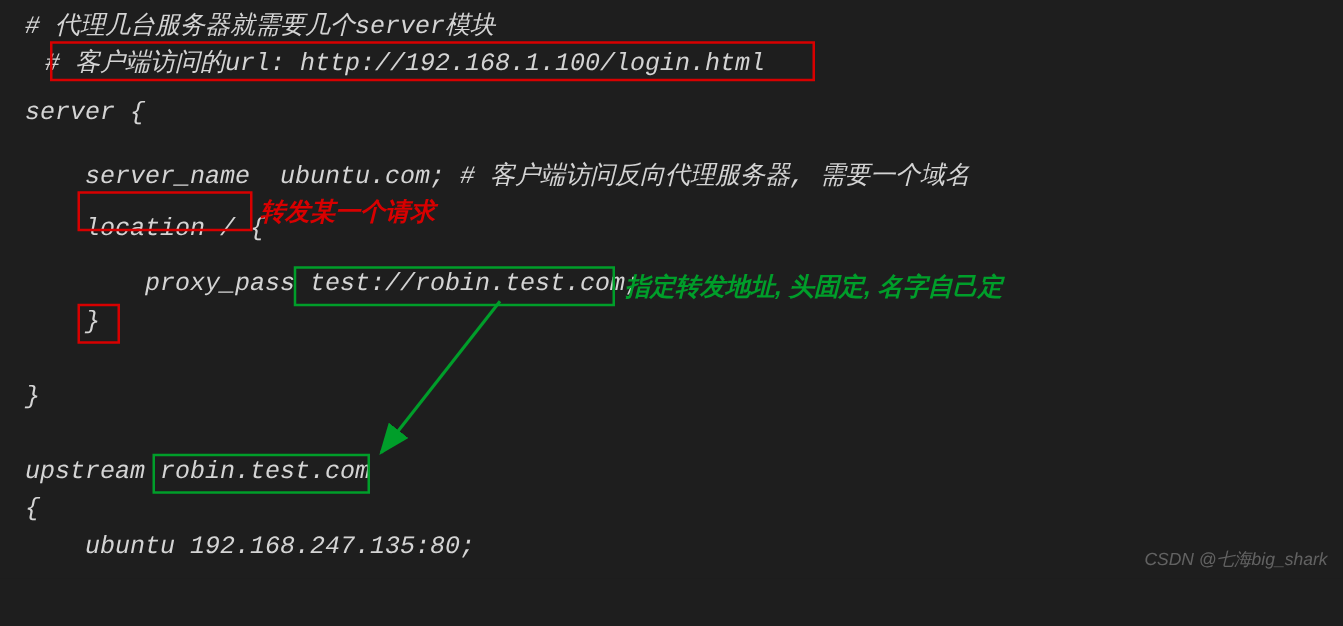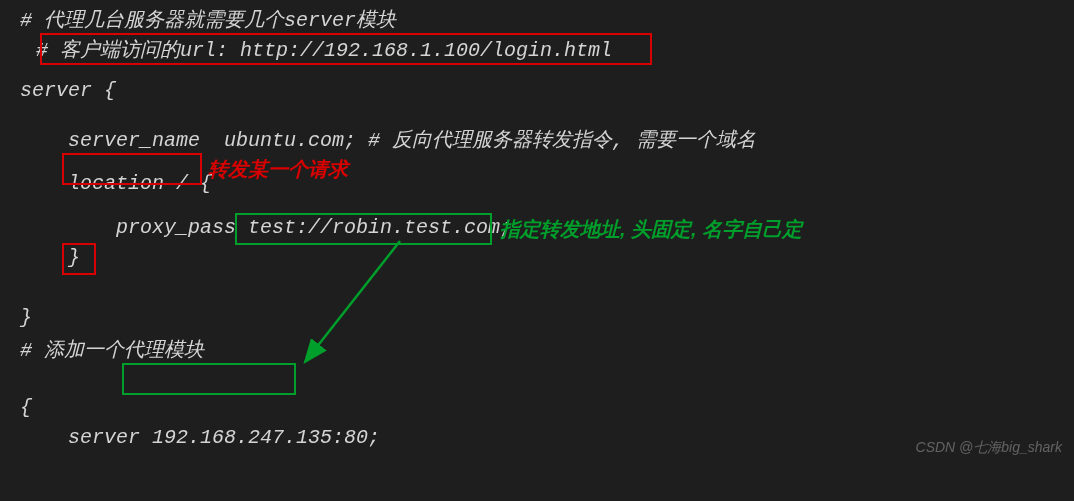--- a/index.html
+++ b/index.html
@@ -67,29 +67,29 @@
 </style>
 </head>
 <body>
 
 <div class="code-area">
 
   
   <span class="ln" style="top:6px;"># 代理几台服务器就需要几个server模块</span>
   <span class="ln" style="top:36px;margin-left:16px;"># 客户端访问的url: http://192.168.1.100/login.html</span>
   <span class="ln" style="top:53px;margin-top:26px;">server {</span>
-  <span class="ln" style="top:126px;">    server_name  ubuntu.com; # 反向代理服务器转发指令, 需要一个域名</span>
+  <span class="ln" style="top:126px;">    server_name  ubuntu.com; # 客户端访问反向代理服务器, 需要一个域名</span>
   <span class="ln" style="top:172px;">    location / {</span>
   <span class="ln" style="top:216px;">        proxy_pass test://robin.test.com;</span>
   <span class="ln" style="top:246px;">    }</span>
   <span class="ln" style="top:276px;"></span>
   <span class="ln" style="top:306px;">}</span>
-  <span class="ln" style="top:336px;"># 添加一个代理模块</span>
+  <span class="ln" style="top:366px;">upstream robin.test.com</span>
   <span class="ln" style="top:396px;">{</span>
-  <span class="ln" style="top:426px;">    server 192.168.247.135:80;</span>
+  <span class="ln" style="top:426px;">    ubuntu 192.168.247.135:80;</span>
 
   
   <div class="box red-box" style="left:40px; top:33px; width:608px; height:28px;"></div>
 
   
   <div class="box red-box" style="left:62px; top:153px; width:136px; height:28px;"></div>
 
   
   <span class="anno" style="left:208px; top:156px;">转发某一个请求</span>
 

